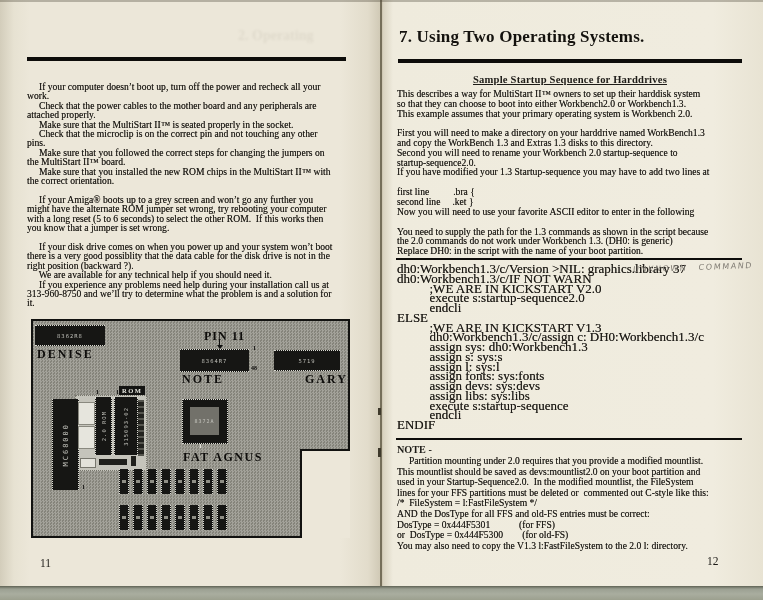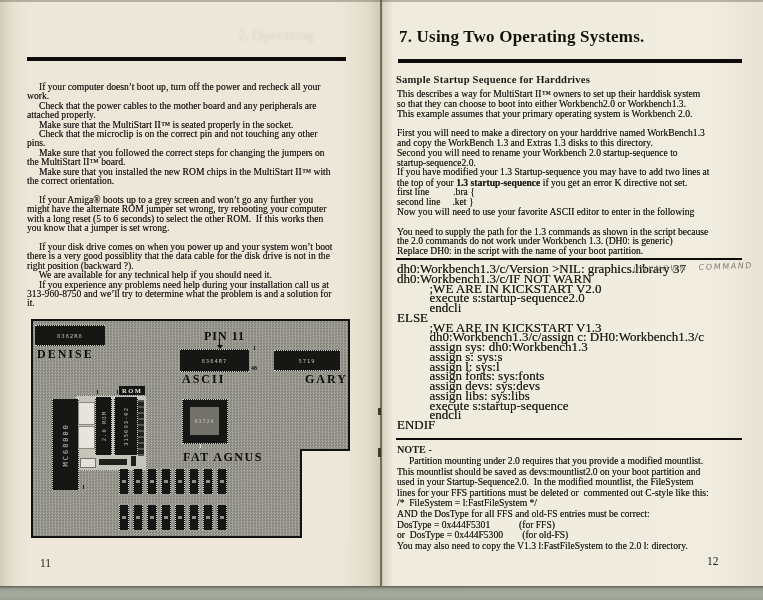--- a/index.html
+++ b/index.html
@@ -19,21 +19,21 @@
   
   .title{position:absolute;font-size:17px;font-weight:bold;letter-spacing:.2px;color:#14120e;}
   .rule{position:absolute;background:#0d0c0a;}
   .bodyblock{position:absolute;white-space:pre;font-size:9.6px;text-shadow:0 0 .35px rgba(30,26,20,.7);}
   .lh-left{line-height:9.4px;}
   .lh-intro{line-height:9.8px;}
   .lh-script{font-size:13px;line-height:9.75px;}
   .lh-note{line-height:10.6px;}
   .boldline{position:absolute;white-space:pre;font-size:9.6px;text-shadow:0 0 .35px rgba(30,26,20,.7);}
   .boldline b{font-weight:bold;}
-  .subtitle{position:absolute;text-align:left;font-size:10.6px;font-weight:bold;letter-spacing:.2px;}
+  .subtitle{position:absolute;text-align:center;font-size:10.6px;font-weight:bold;text-decoration:underline;letter-spacing:.2px;}
   .note-head{position:absolute;font-size:10.2px;font-weight:bold;}
   .pageno{position:absolute;font-size:11.5px;}
   .caption{position:absolute;text-align:center;font-size:10.5px;}
   .bleed{position:absolute;filter:blur(1.2px);font-weight:bold;pointer-events:none;}
   #bleed-left{left:238px;top:28px;font-size:14px;color:#857e6e;opacity:.12;}
   .handwriting{position:absolute;left:633px;top:263px;width:130px;
      font-family:"DejaVu Sans",sans-serif;font-size:8px;letter-spacing:1.6px;word-spacing:7px;
      color:#807c74;transform:rotate(-2deg) skewX(-8deg);white-space:nowrap;}
   
   #figure-board{position:absolute;left:31px;top:319px;width:315px;height:215px;
@@ -107,21 +107,21 @@
 
       <div class="figlabel" style="left:171px;top:8px;letter-spacing:1px;">PIN 11</div>
       <div id="pin11-arrow"></div>
       <div id="pin11-head"></div>
 
       <div class="chip" style="left:147px;top:28px;width:69px;height:21px;">
         <span class="chipnum">8364R7</span>
       </div>
       <div class="tinymark" style="left:220px;top:24px;">1</div>
       <div class="tinymark" style="left:218px;top:44px;">48</div>
-      <div class="figlabel" style="left:149px;top:51px;">ASCII</div>
+      <div class="figlabel" style="left:149px;top:51px;">NOTE</div>
 
       <div class="chip" style="left:241px;top:29px;width:66px;height:19px;">
         <span class="chipnum">5719</span>
       </div>
       <div class="figlabel" style="left:272px;top:51px;">GARY</div>
 
       <div id="rom-patch">ROM</div>
       <div id="multistart-board"></div>
 
       <div class="chip chip-v" style="left:19px;top:78px;width:25px;height:91px;">
@@ -189,21 +189,20 @@
 
     <div class="bodyblock lh-intro" style="left:14px;top:89px;width:352px;">This describes a way for MultiStart II™ owners to set up their harddisk system
 so that they can choose to boot into either Workbench2.0 or Workbench1.3.
 This example assumes that your primary operating system is Workbench 2.0.
 
 First you will need to make a directory on your harddrive named WorkBench1.3
 and copy the WorkBench 1.3 and Extras 1.3 disks to this directory.
 Second you will need to rename your Workbench 2.0 startup-sequence to
 startup-sequence2.0.
 If you have modified your 1.3 Startup-sequence you may have to add two lines at</div>
-    <div class="boldline" style="left:14px;top:177px;"><span>the top of your </span><b>1.3 startup-sequence</b><span> if you get an error K directive not set.</span></div>
     <div class="bodyblock lh-intro" style="left:14px;top:187px;width:352px;">first line          .bra {
 second line     .ket }
 Now you will need to use your favorite ASCII editor to enter in the following</div>
     <div class="bodyblock lh-intro" style="left:14px;top:226.5px;width:352px;">You need to supply the path for the 1.3 commands as shown in the script because
 the 2.0 commands do not work under Workbench 1.3. (DH0: is generic)
 Replace DH0: in the script with the name of your boot partition.</div>
 
     <div class="rule" style="left:13px;top:258px;width:346px;height:1.5px;"></div>
     <div class="bodyblock lh-script" style="left:14px;top:264px;width:352px;">dh0:Workbench1.3/c/Version &gt;NIL: graphics.library 37
 dh0:Workbench1.3/c/IF NOT WARN

